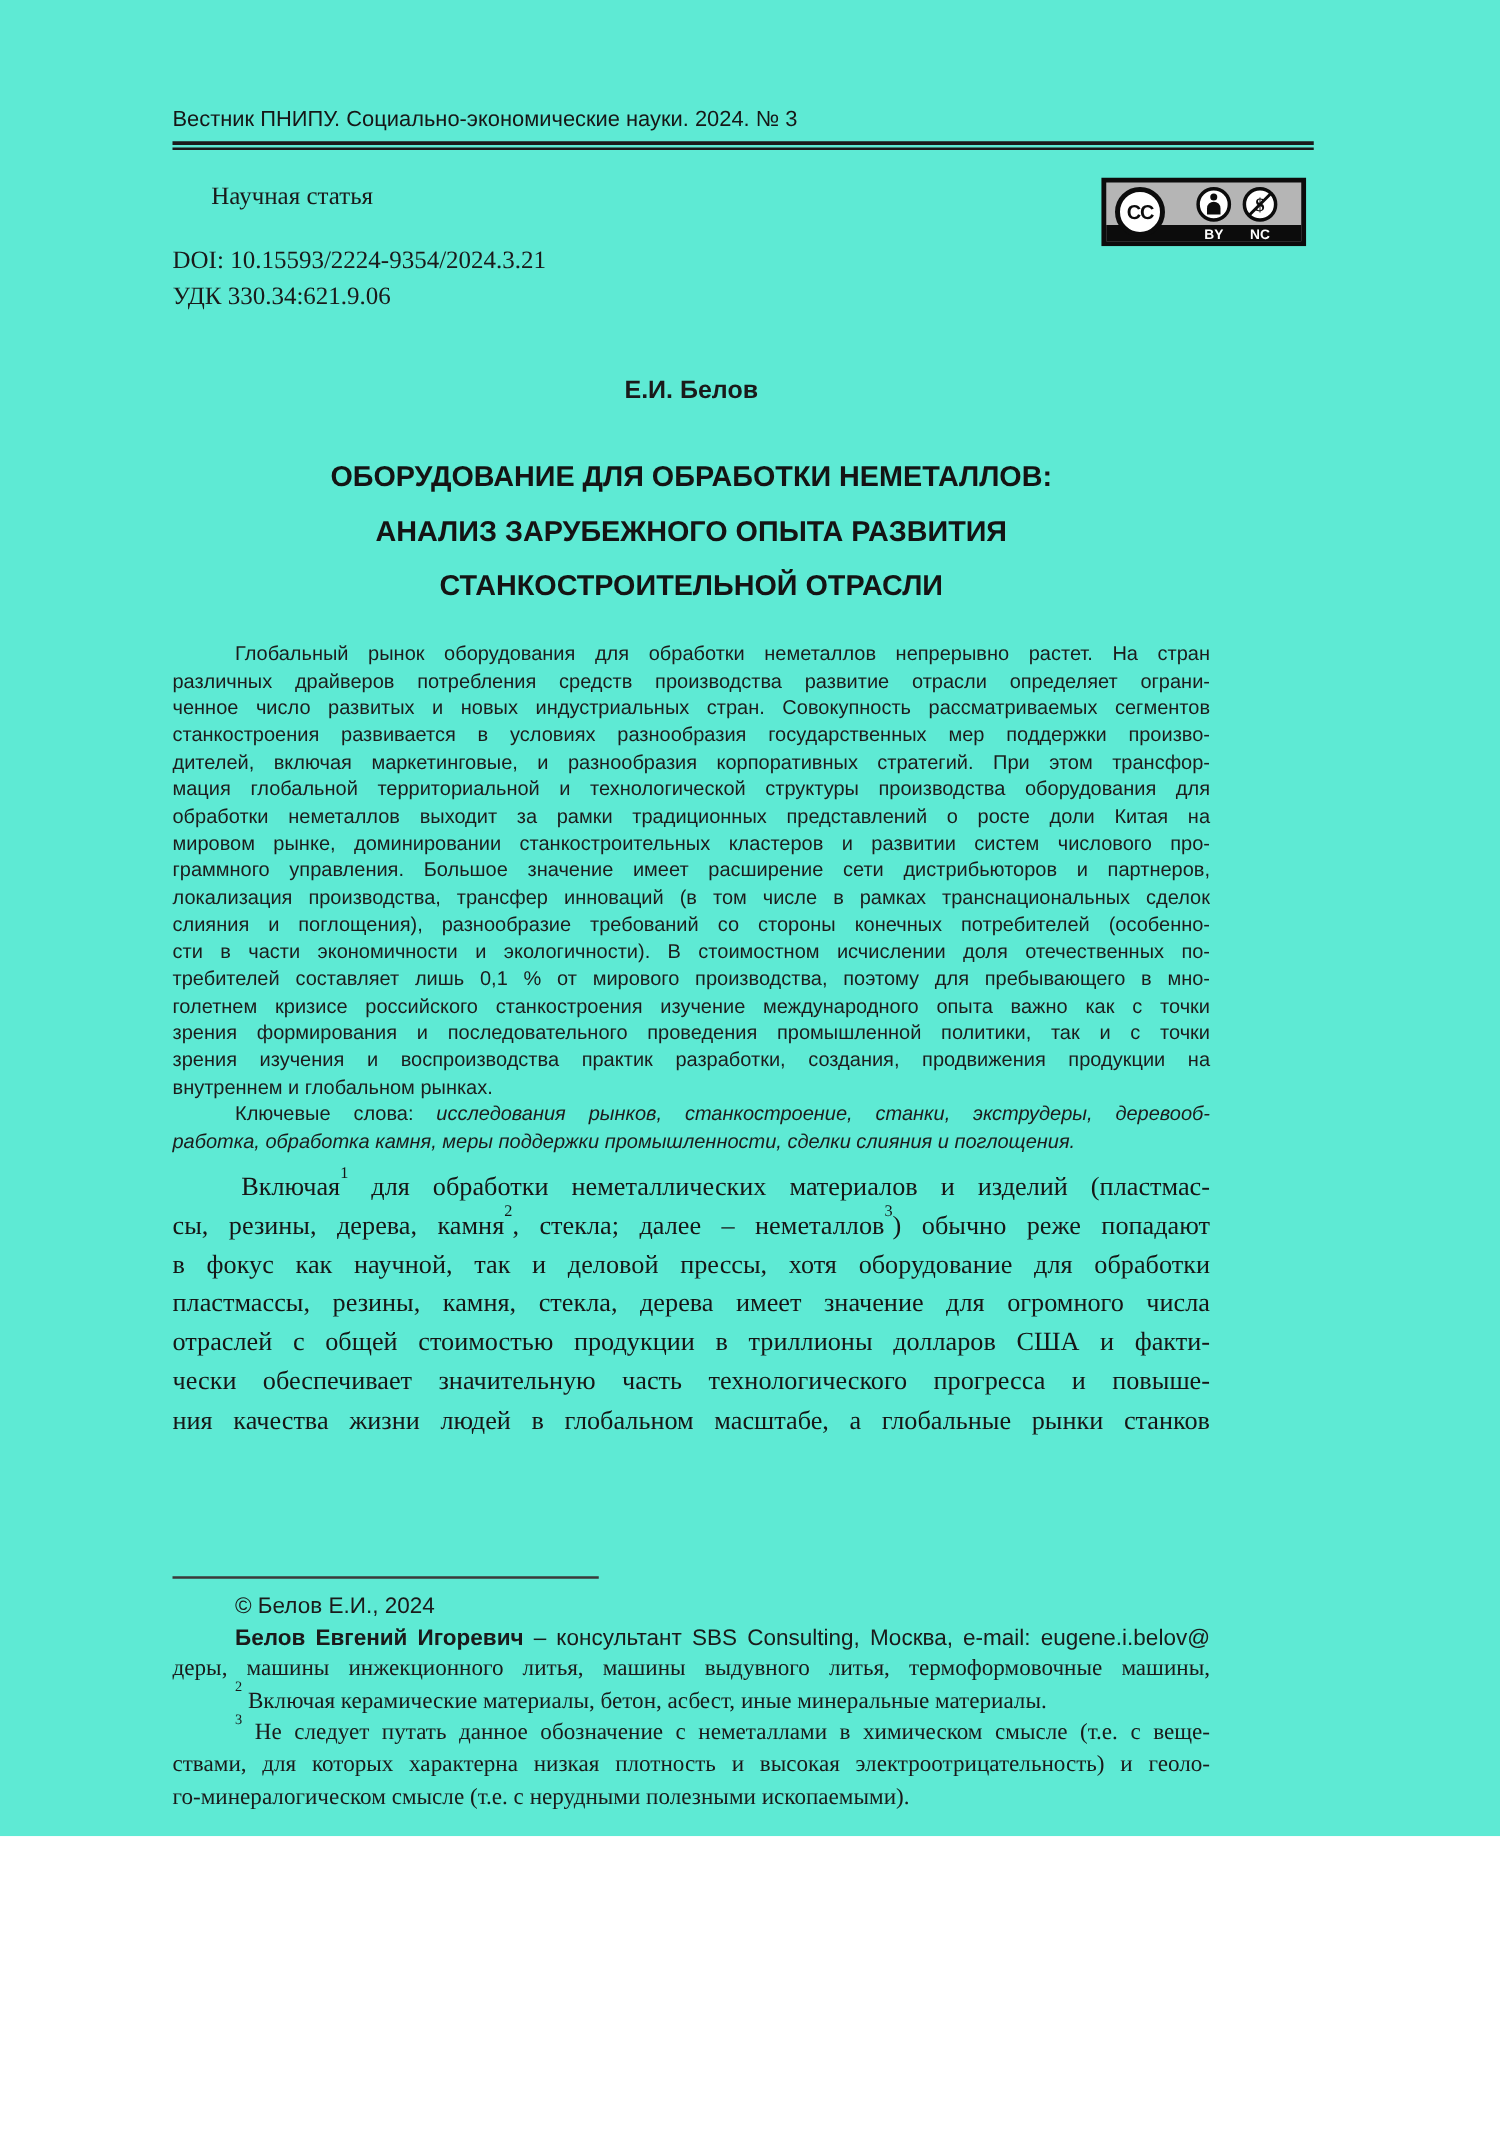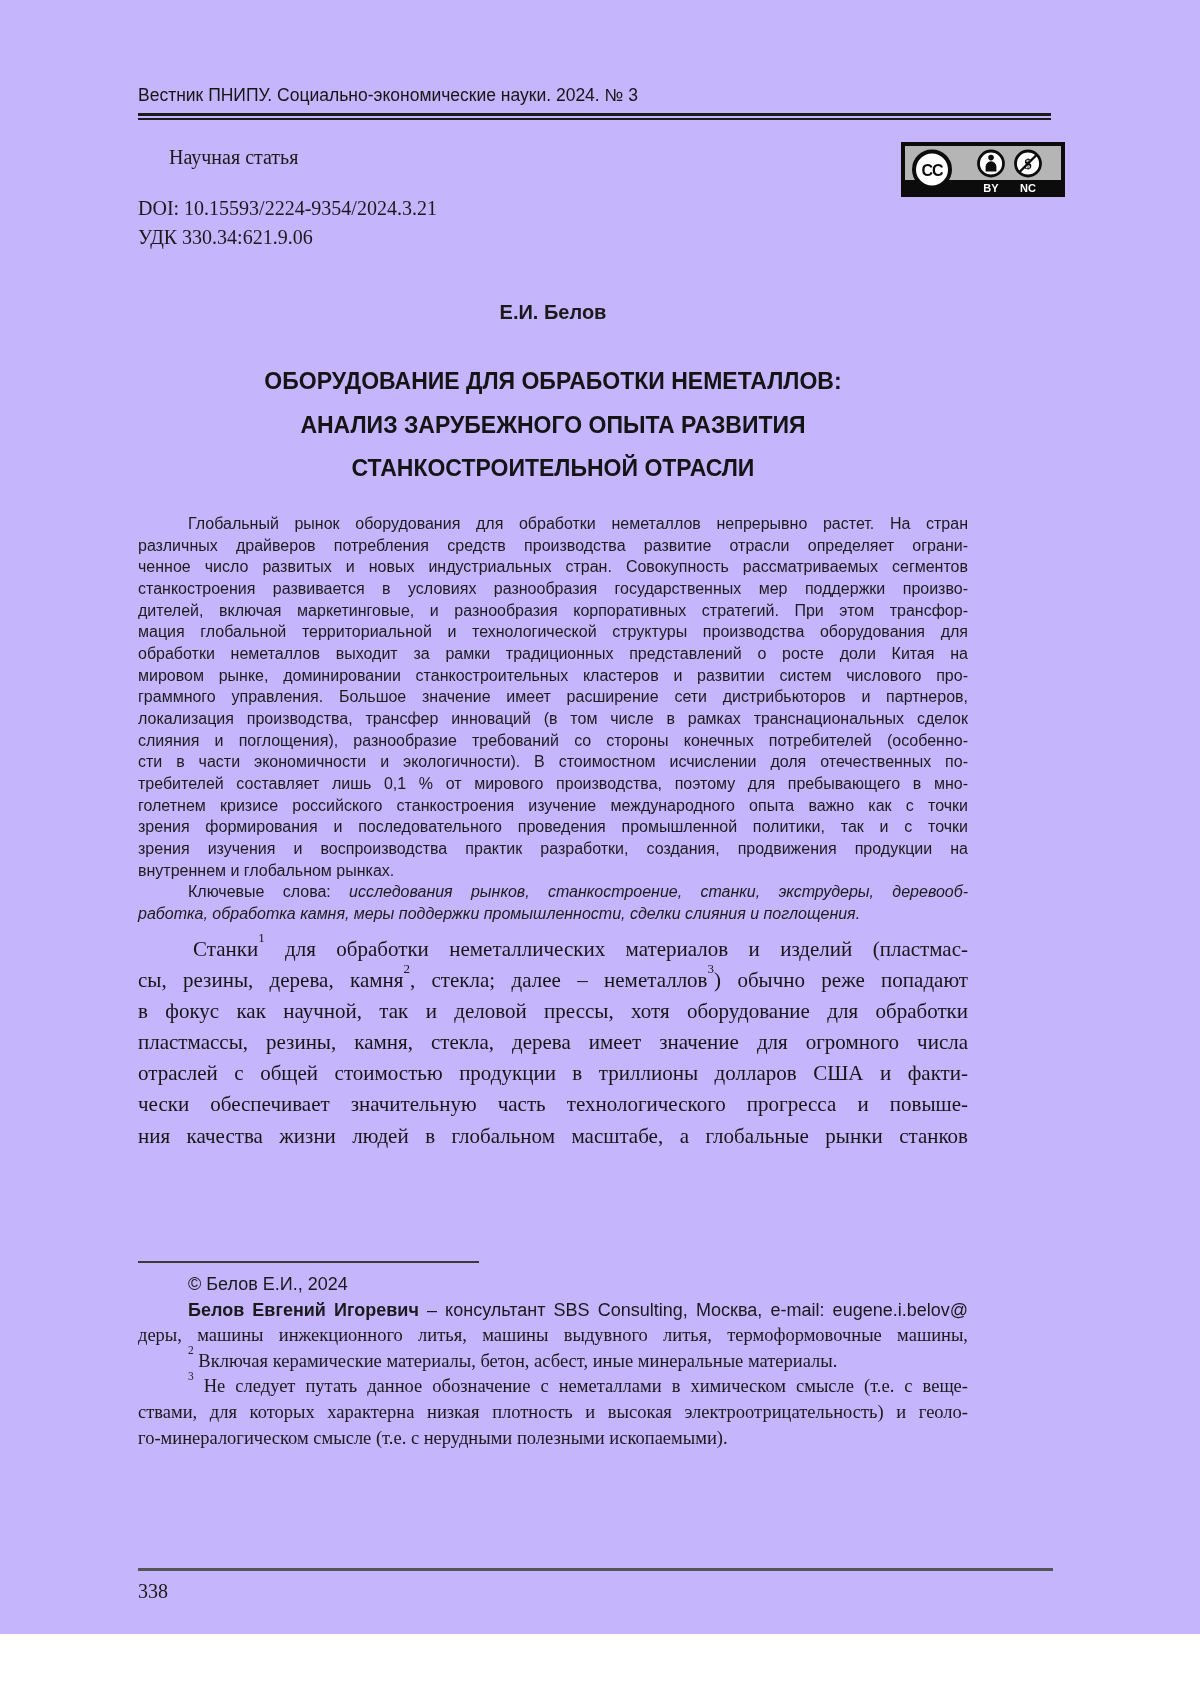--- a/index.html
+++ b/index.html
@@ -1,32 +1,32 @@
 <!DOCTYPE html>
 <html><head>
 <meta charset="utf-8">
 <style>
   html,body { margin:0; padding:0; background:#ffffff; }
   .page {
-    position:relative; width:1200px; height:1634px; background:#c4b5fd;
+    position:relative; width:1200px; height:1469px; background:#5eead4;
     font-family:"Liberation Sans", sans-serif; color:#1a1a1a; overflow:hidden;
   }
   .abs { position:absolute; }
 
   .running-header { left:138px; top:85px; width:913px; font-size:17.5px; line-height:20px; color:#161616; }
   .header-rule { left:138px; top:113px; width:913px; height:7px; box-sizing:border-box;
                  border-top:3px solid #1b1b1b; border-bottom:2px solid #1b1b1b; }
 
   .serif { font-family:"Liberation Serif", serif; }
 
   .article-type { left:138px; top:146px; font-size:20px;margin-left:31px; }
   .doi-line     { left:138px; top:197px; font-size:20px; }
   .udc-line     { left:138px; top:226px; font-size:20px; }
 
-  .badge { left:881px; top:142px; width:164px; height:55px;margin-left:20px; }
+  .badge { left:881px; top:142px; width:164px; height:55px; }
 
   .author-line { left:138px; top:301px; width:830px; text-align:center; font-weight:bold; font-size:20px; }
 
   .title-block { left:138px; top:360px; width:830px; text-align:center; font-weight:bold;
                  font-size:23px; line-height:43.5px; color:#141414; }
 
   .abstract-block { left:138px; top:513px; width:830px; font-size:16px; line-height:21.65px; color:#1c1c1c; }
   .kw-italic { font-style:italic; }
 
   .body-block { left:138px; top:934px; width:830px; font-family:"Liberation Serif", serif;
@@ -112,21 +112,21 @@
     <div class="jl">зрения изучения и воспроизводства практик разработки, создания, продвижения продукции на</div>
     <div class="ll">внутреннем и глобальном рынках.</div>
     <div class="jl ind50">
       <span>Ключевые слова:</span><span class="kw-italic"> исследования рынков, станкостроение, станки, экструдеры, деревооб-</span>
     </div>
     <div class="ll kw-italic">работка, обработка камня, меры поддержки промышленности, сделки слияния и поглощения.</div>
   </div>
 
   <div class="abs body-block">
     <div class="jl ind55">
-      <span>Станки</span><sup class="fnmark">1</sup><span> для обработки неметаллических материалов и изделий (пластмас-</span>
+      <span>Включая</span><sup class="fnmark">1</sup><span> для обработки неметаллических материалов и изделий (пластмас-</span>
     </div>
     <div class="jl">
       <span>сы, резины, дерева, камня</span><sup class="fnmark">2</sup><span>, стекла; далее – неметаллов</span><sup class="fnmark">3</sup><span>) обычно реже попадают</span>
     </div>
     <div class="jl">в фокус как научной, так и деловой прессы, хотя оборудование для обработки</div>
     <div class="jl">пластмассы, резины, камня, стекла, дерева имеет значение для огромного числа</div>
     <div class="jl">отраслей с общей стоимостью продукции в триллионы долларов США и факти-</div>
     <div class="jl">чески обеспечивает значительную часть технологического прогресса и повыше-</div>
     <div class="jl">ния качества жизни людей в глобальном масштабе, а глобальные рынки станков</div>
   </div>

